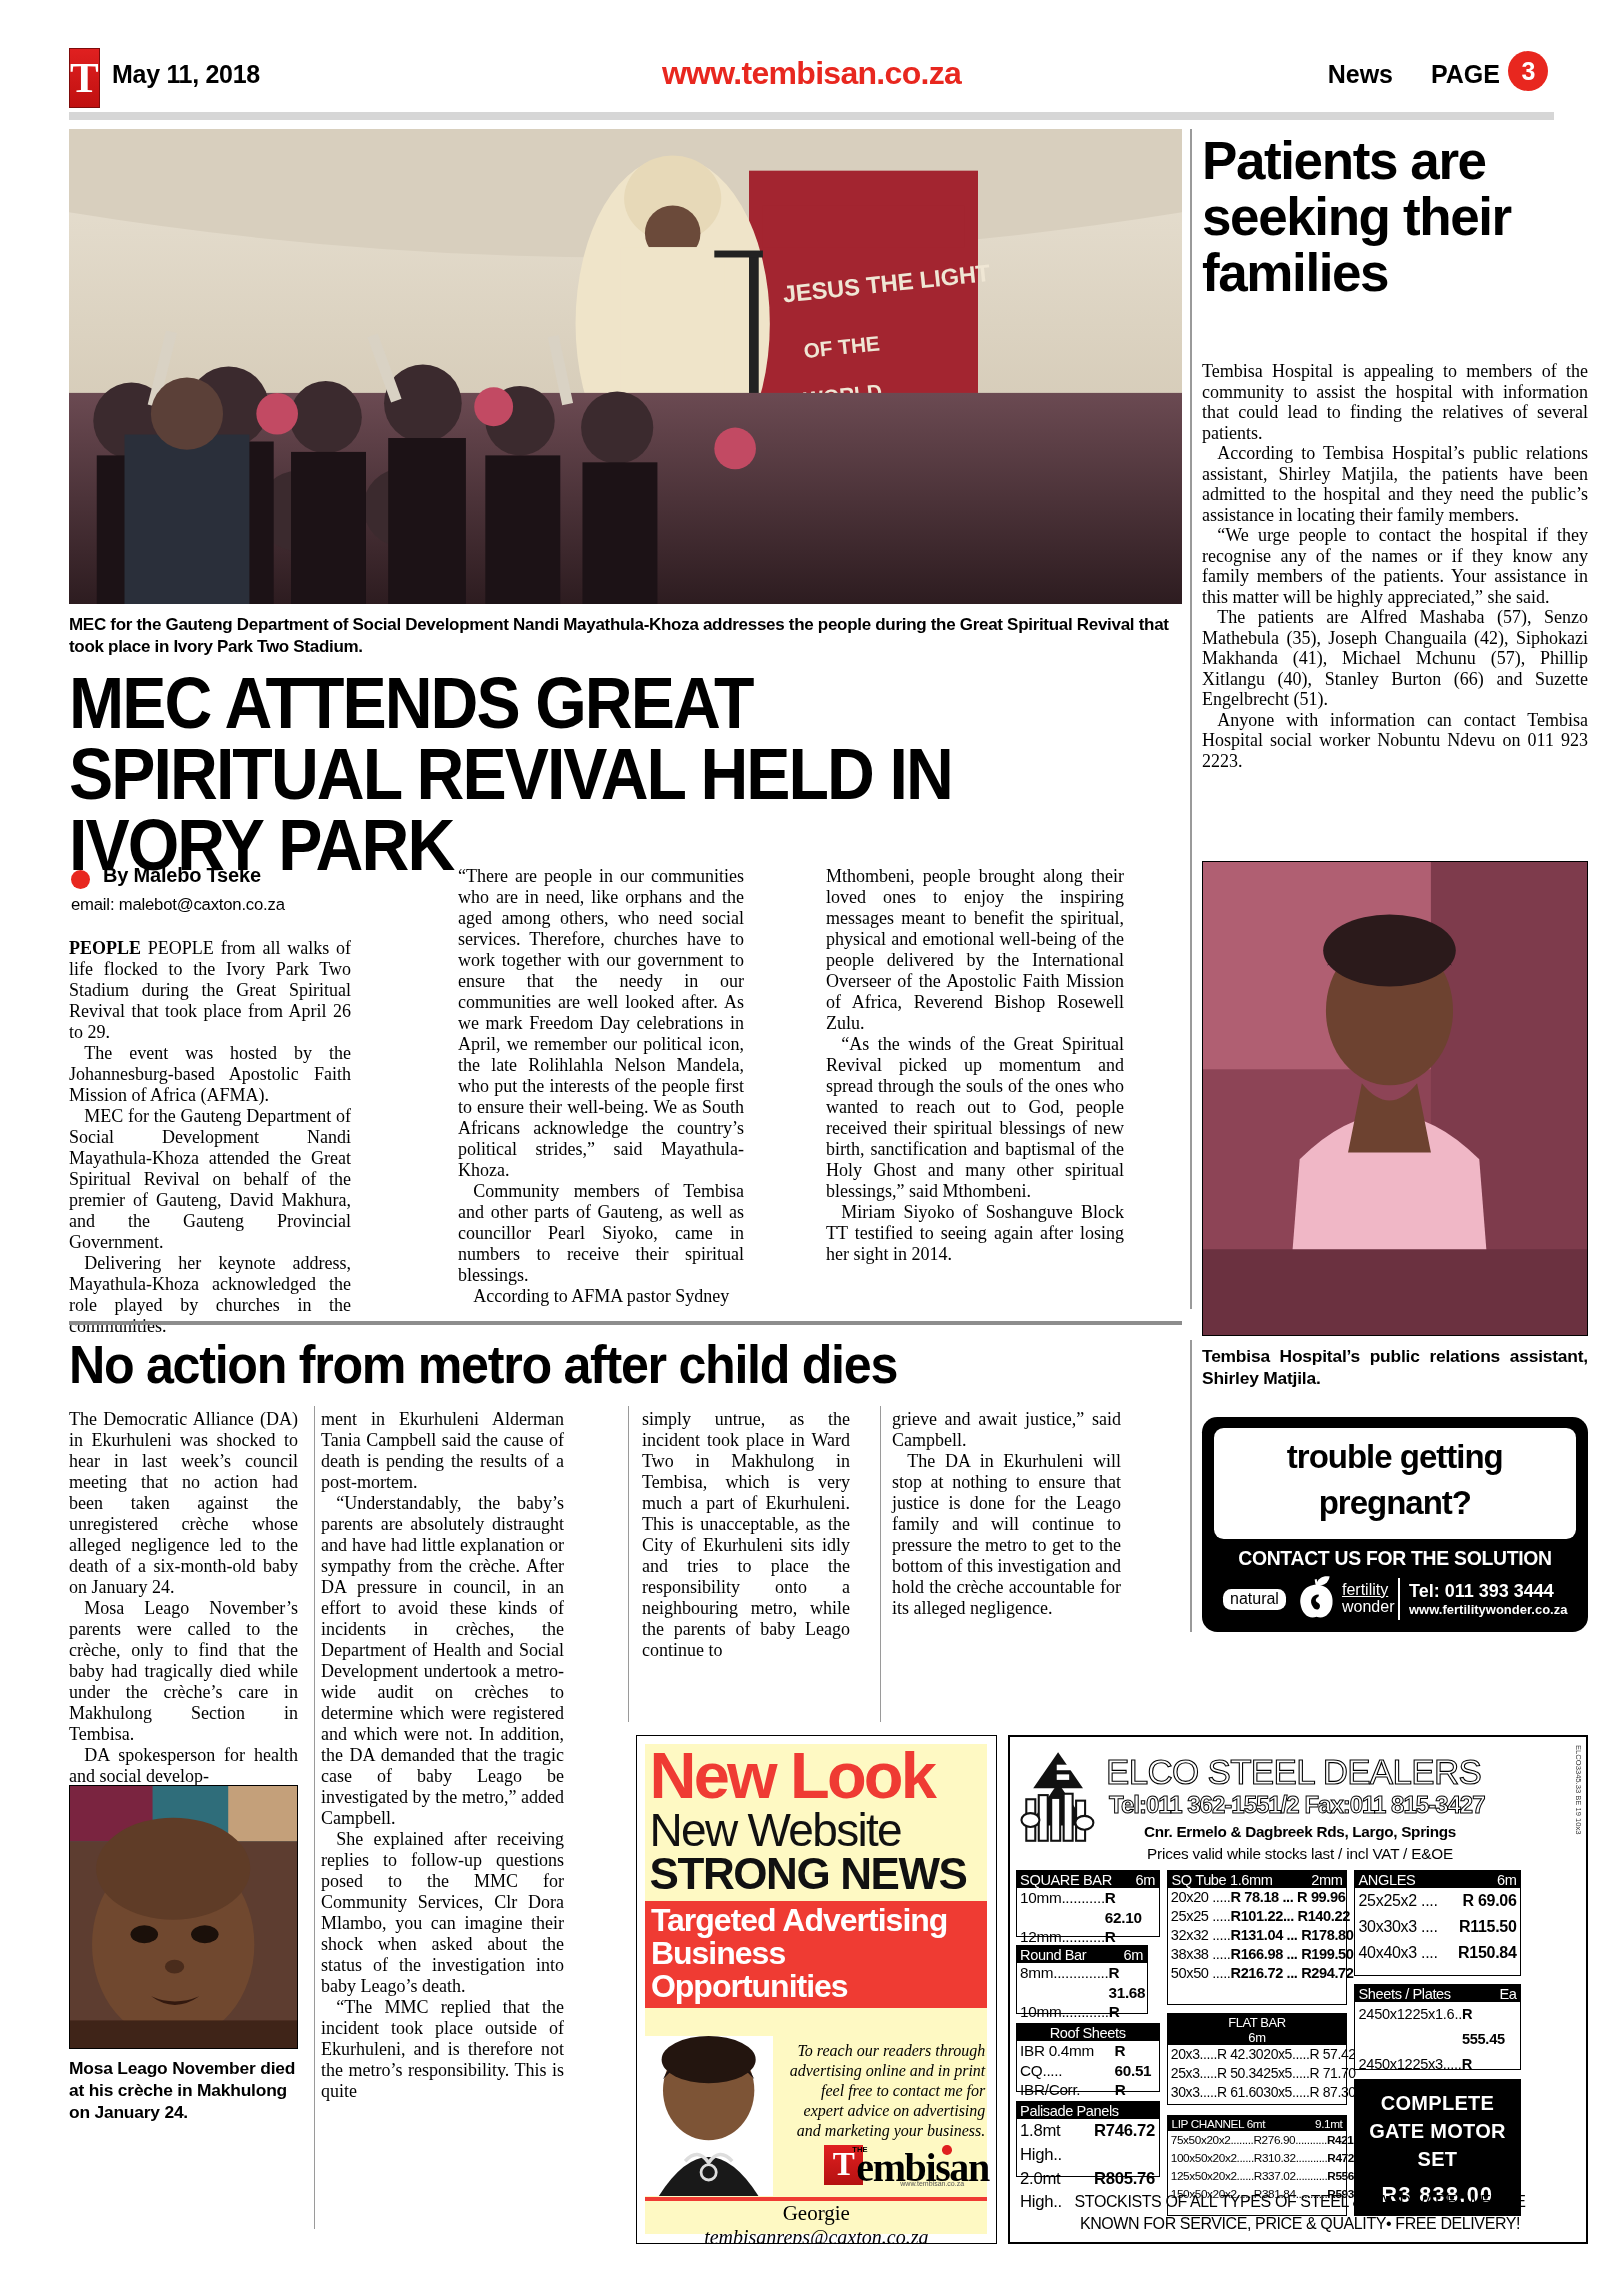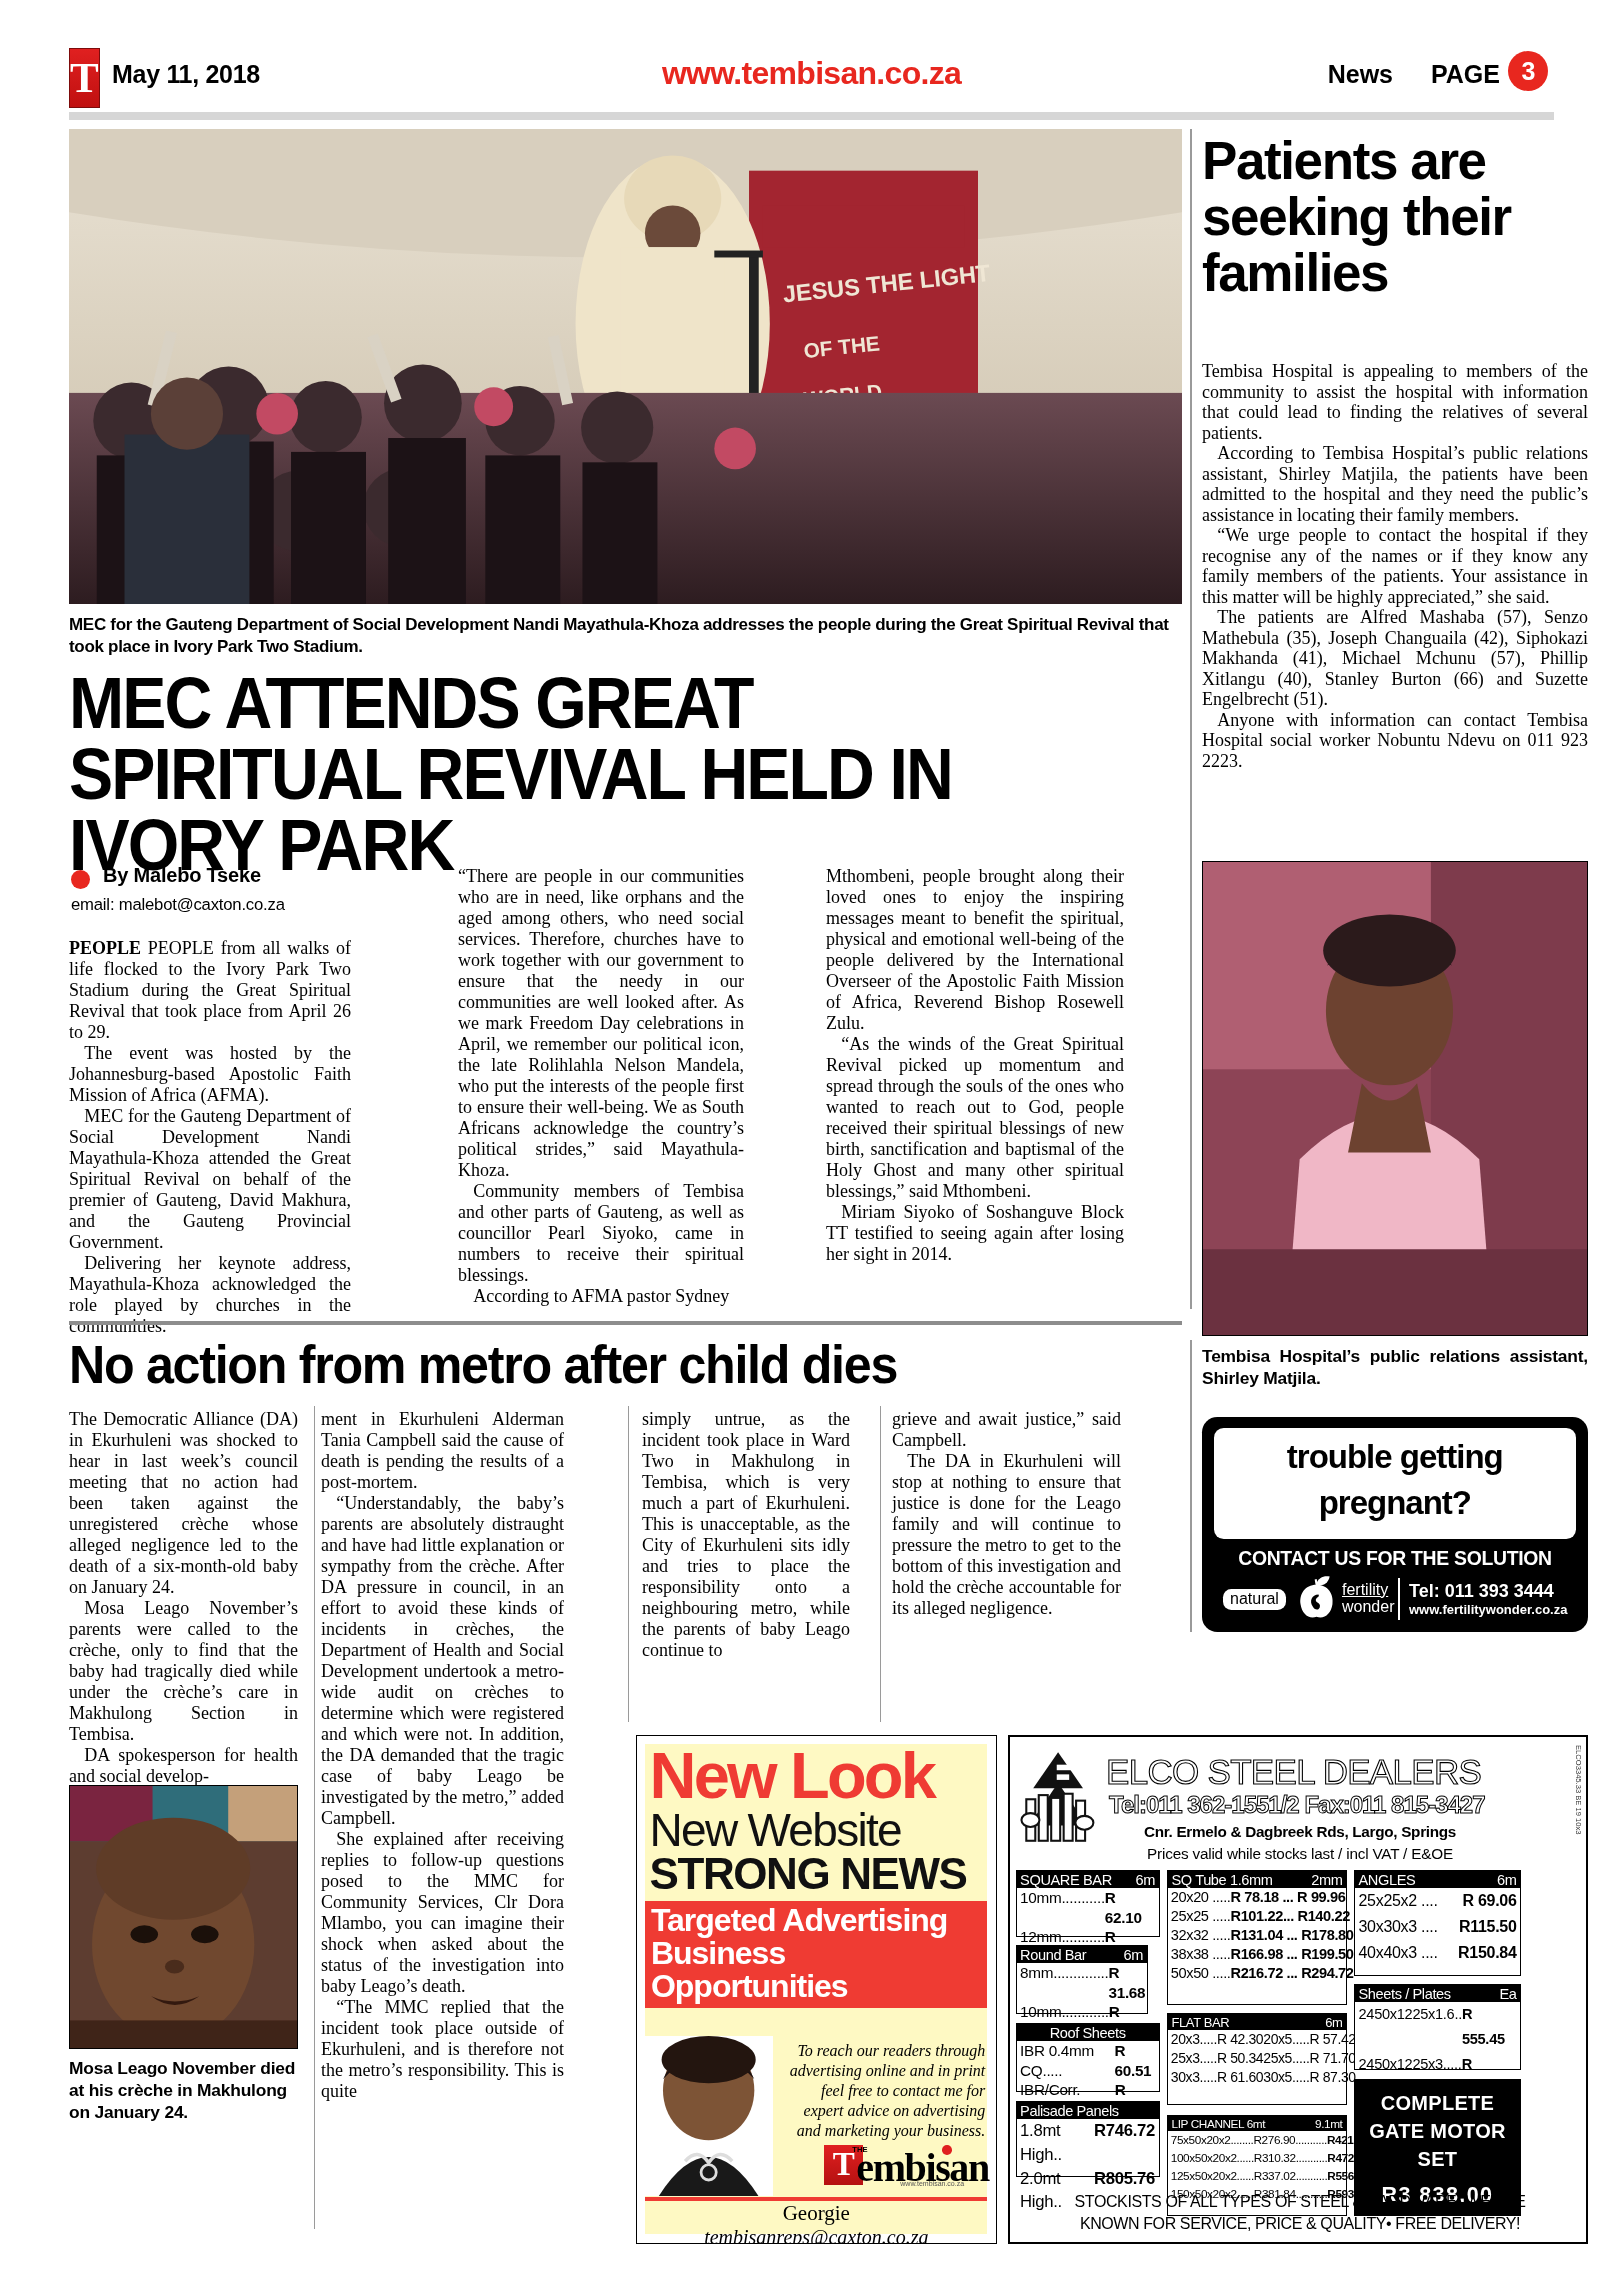--- a/index.html
+++ b/index.html
@@ -518,21 +518,21 @@
         <span>38x38 .....</span>
         <span class="v" style="font-weight:bold;">R166.98 ... R199.50</span>
         </div>
       <div class="erow3">
         <span>50x50 .....</span>
         <span class="v" style="font-weight:bold;">R216.72 ... R294.72</span>
         </div>
     </div>
 
     <div class="ebox" style="left:157px;top:276px;width:180px;height:92px;">
-      <div class="ehdr" style="font-size:13px;">
+      <div class="ehdr" style="font-size:13px;flex-direction:column;">
         <span>FLAT BAR</span>
         <span>6m</span>
       </div>
       <div class="erow3" style="justify-content:space-between;font-size:14px;">
         <span>20x3.....R  42.30</span>
         <span>20x5.....R  57.42</span>
         </div>
       <div class="erow3" style="justify-content:space-between;font-size:14px;">
         <span>25x3.....R  50.34</span>
         <span>25x5.....R  71.70</span>

